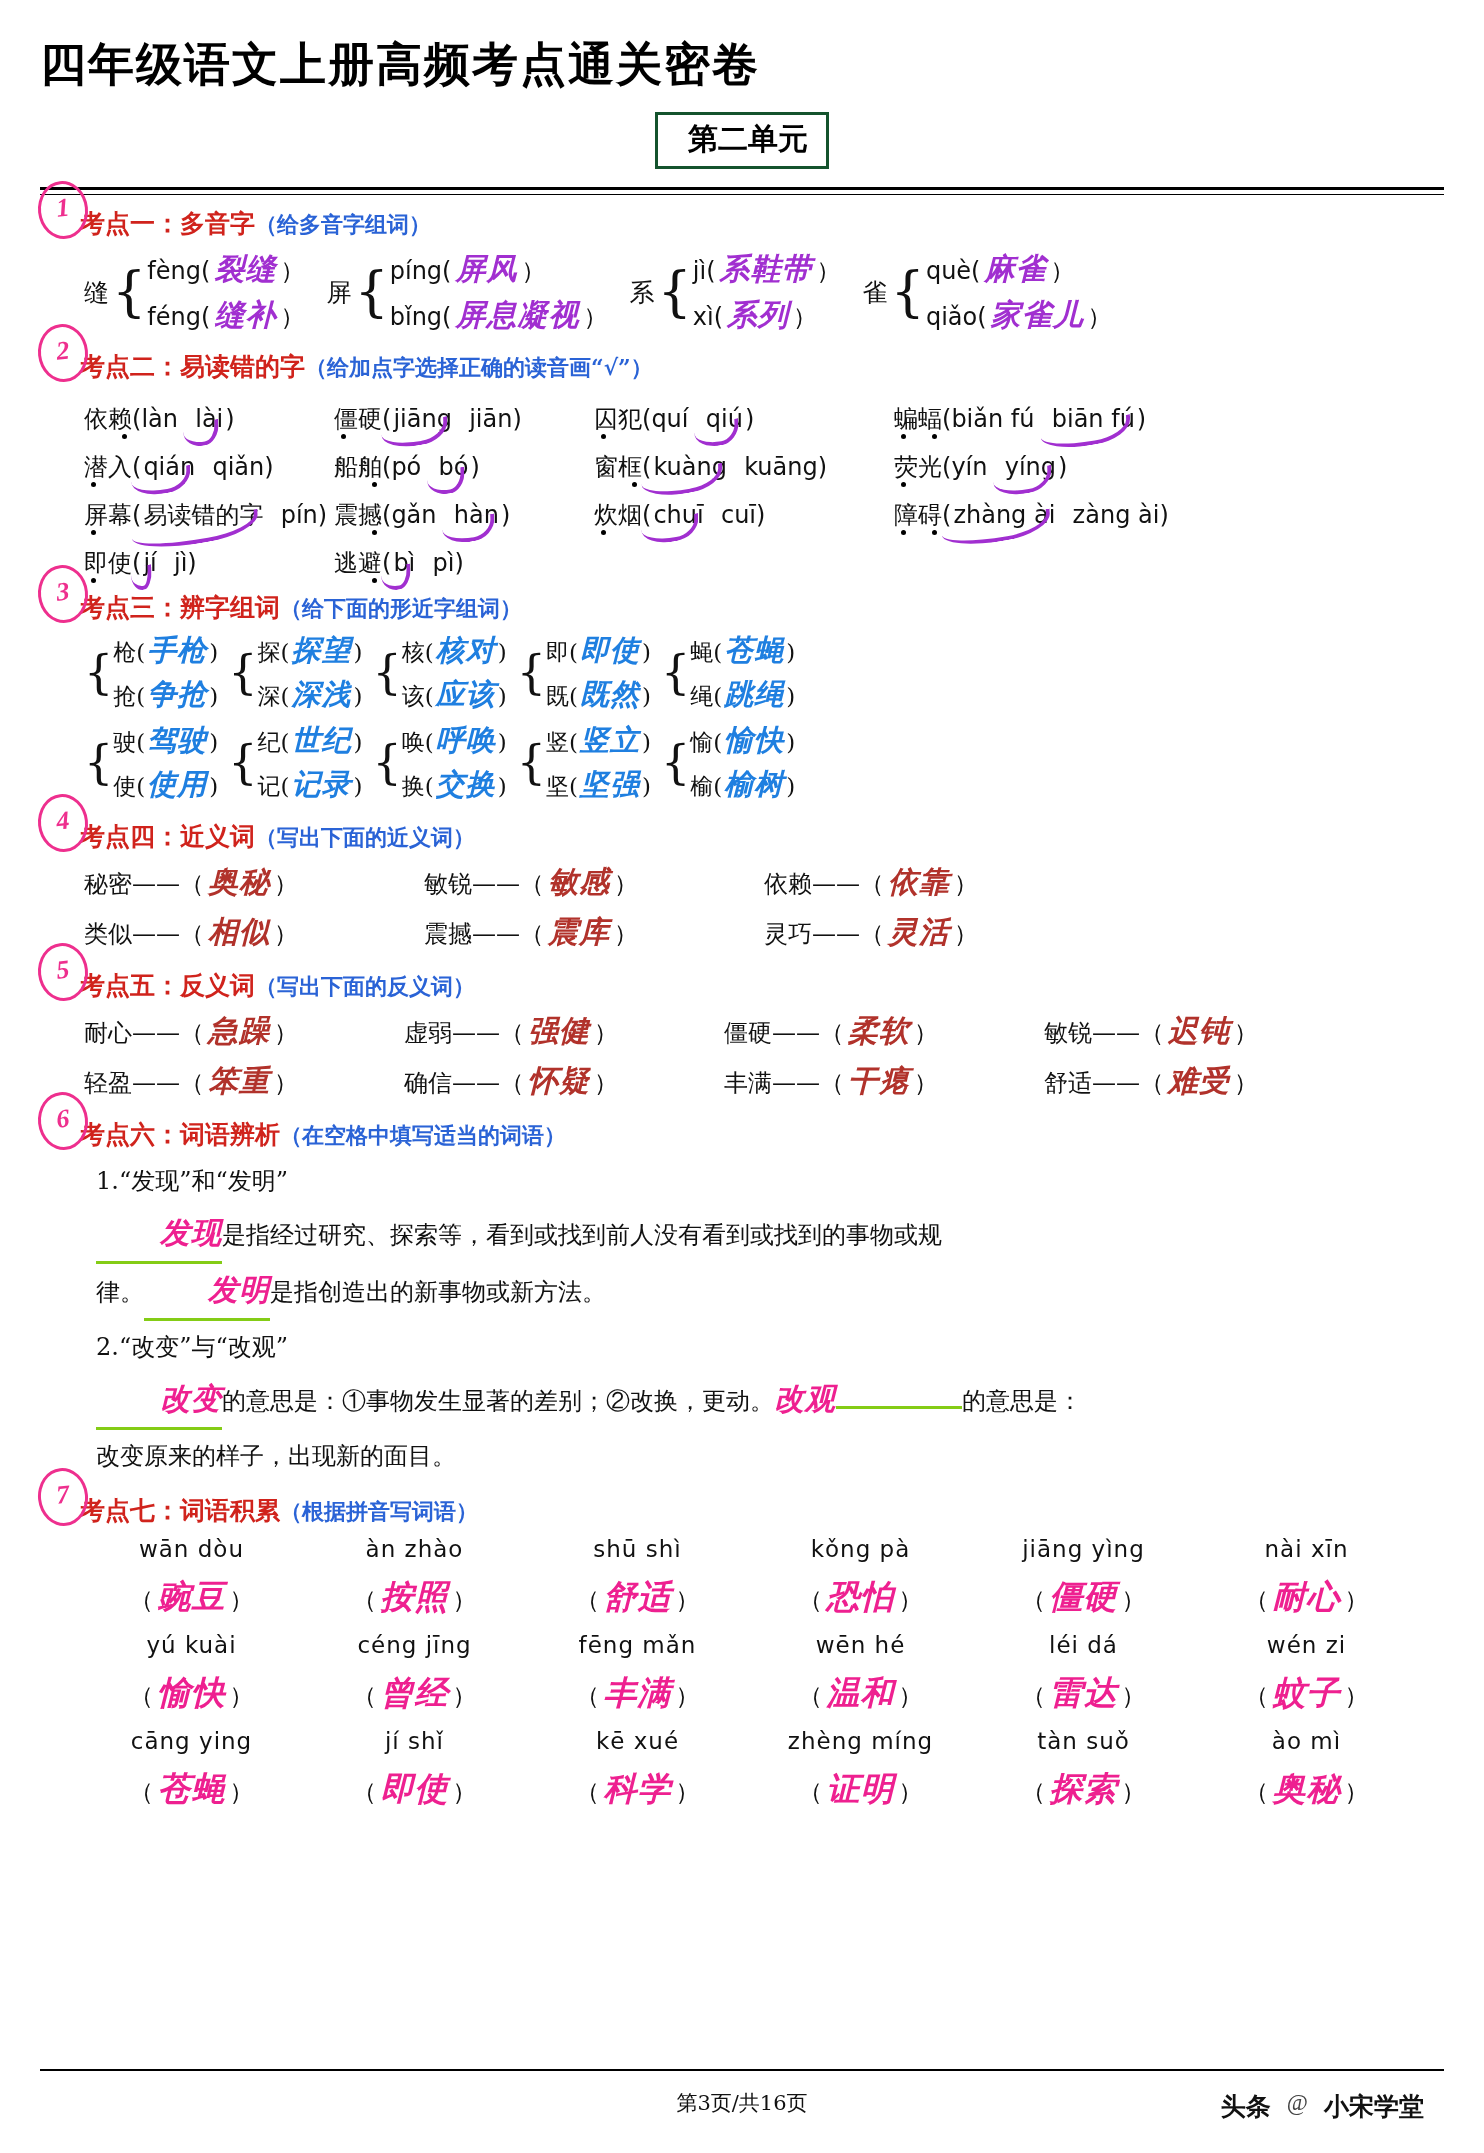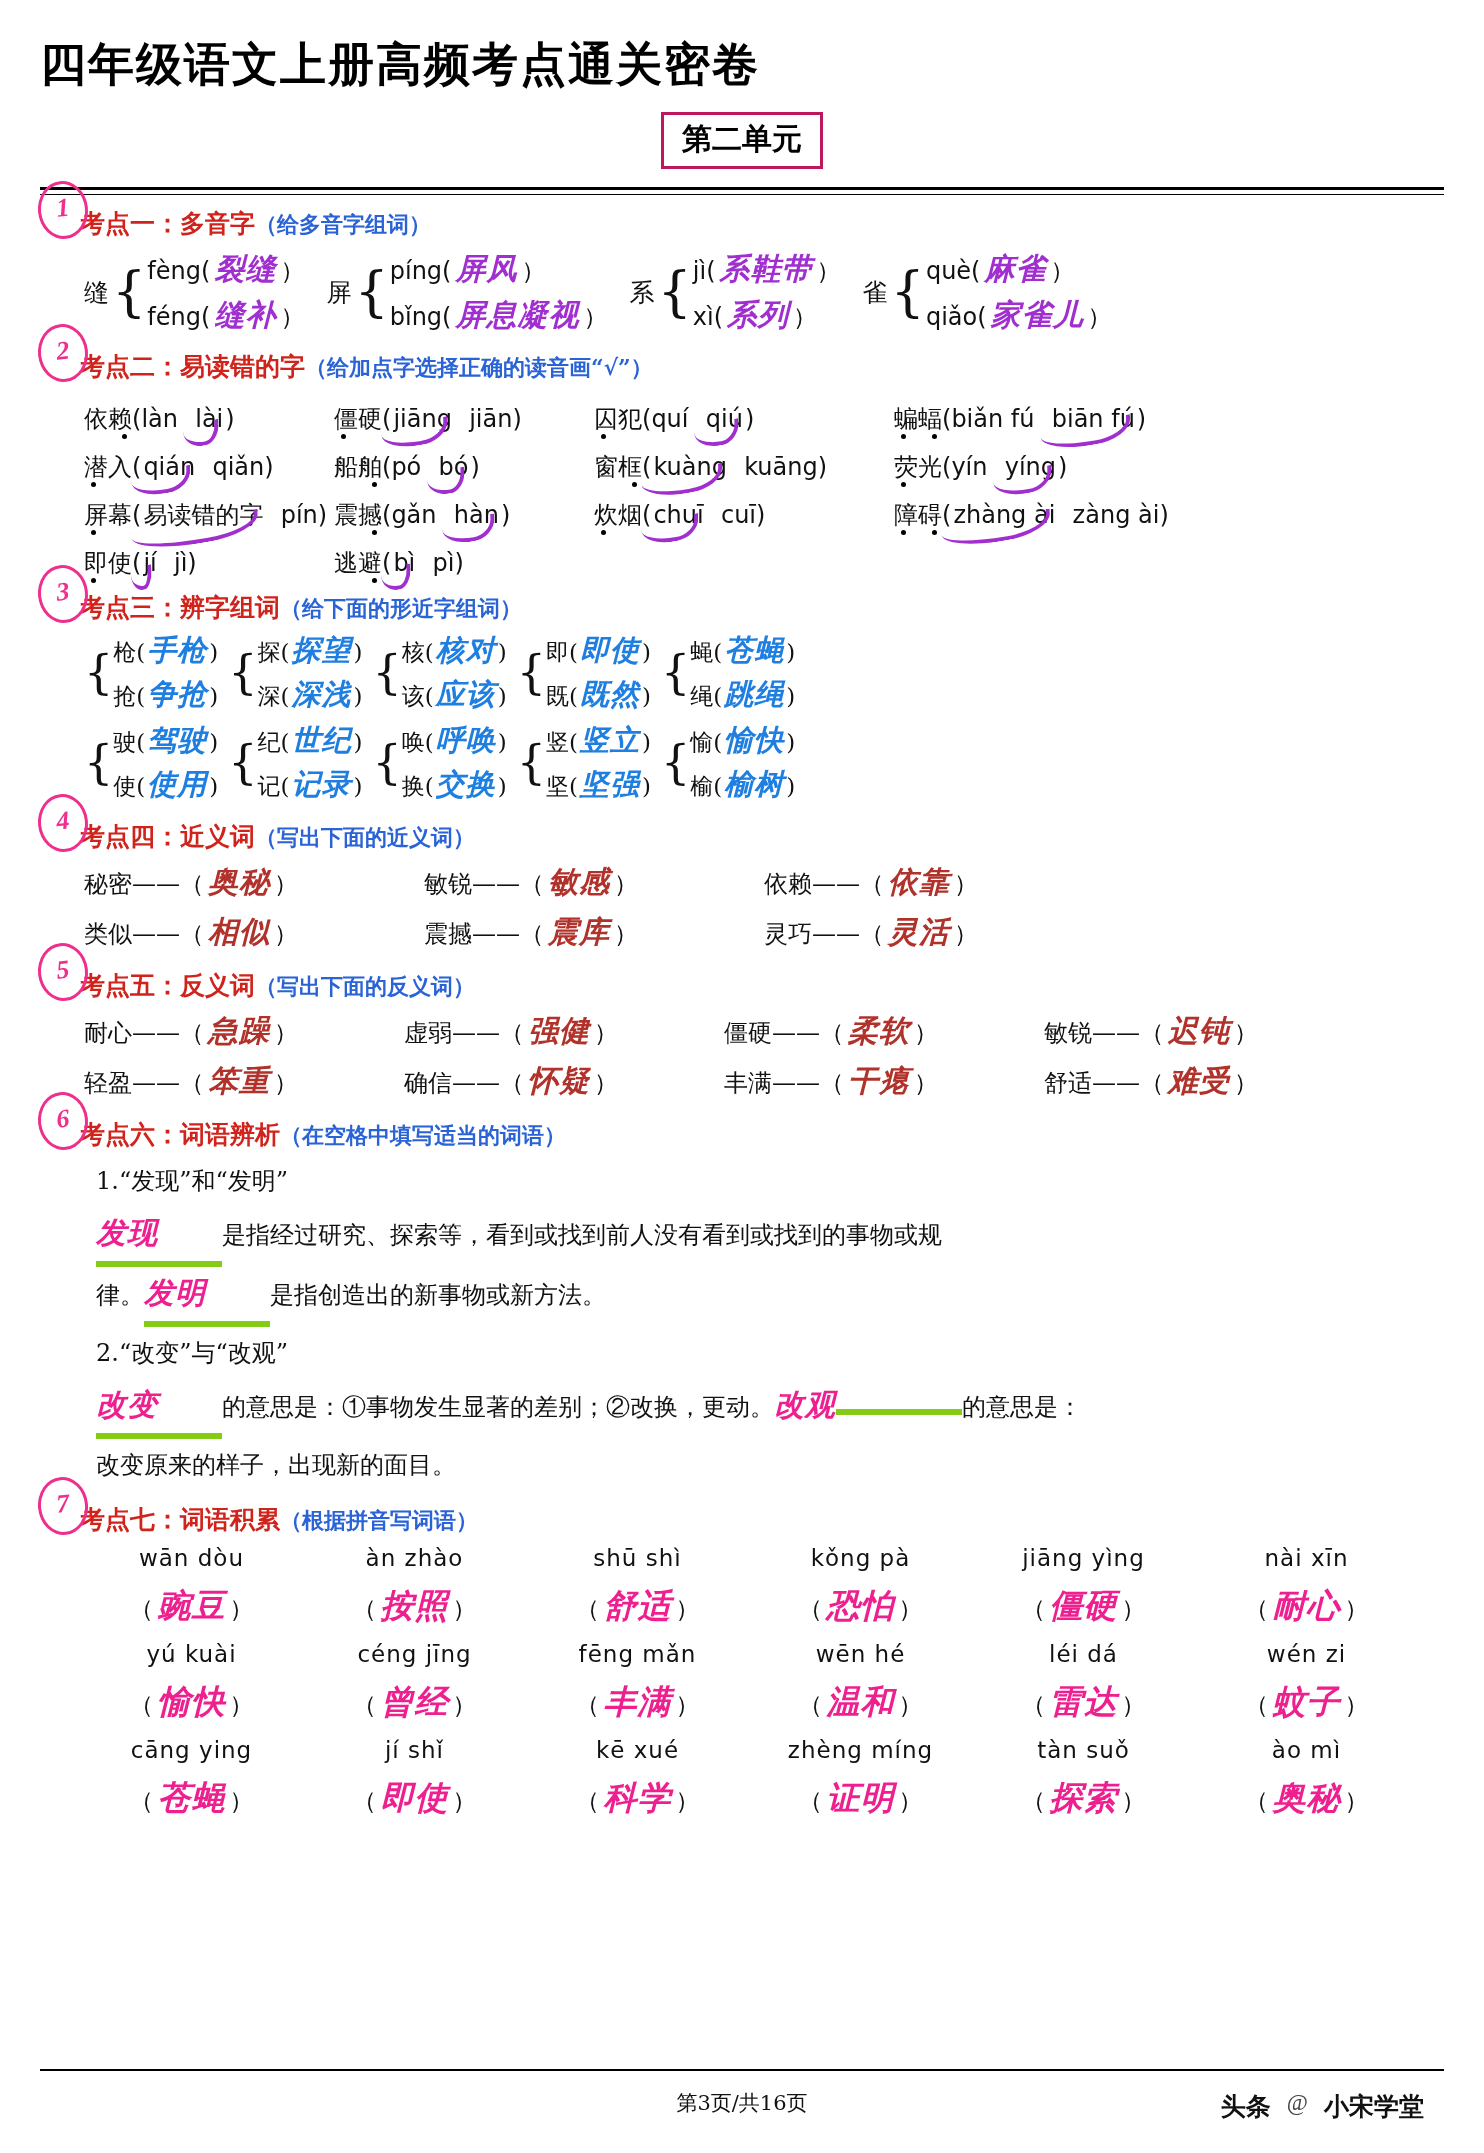--- a/index.html
+++ b/index.html
@@ -28,22 +28,22 @@
     font-size: 46px;
     font-weight: 700;
     letter-spacing: 2px;
     padding-top: 34px;
     font-family: "DejaVu Serif", "Liberation Serif", serif;
     color: #000;
   }
   .unit-wrap { text-align: center; margin-top: 16px; }
   .unit-box {
     display: inline-block;
-    border: 3px solid #be185d;
-    padding: 4px 18px 6px 18px;
+    border: 3px solid #14532d;
+    padding: 4px 18px 6px 30px;
     font-size: 30px;
     font-weight: 700;
     color: #000;
     font-family: Liberation Sans, sans-serif;
   }
   .double-rule {
     margin: 18px 0 0 0;
     border-top: 3px solid #000;
     height: 4px;
     border-bottom: 1px solid #000;
@@ -209,22 +209,22 @@
     font-family: "DejaVu Serif", serif;
   }
   .wp .ans { font-size: 30px; padding: 0 4px; }
 
   
   .s6 { margin: 2px 0 0 56px; font-size: 24px; line-height: 52px;
         font-family: "DejaVu Serif", serif; }
   .blank {
     display: inline-block;
     min-width: 126px;
-    border-bottom: 6px solid #84cc16;
-    text-align: left;
+    border-bottom: 3px solid #84cc16;
+    text-align: right;
     position: relative;
   }
   .blank .ans {
     font-size: 30px;
   }
   .inlineans { font-size: 30px; }
 
   
   .s7 { margin: 6px 0 0 40px; }
   .s7 .brow { display: flex; }

